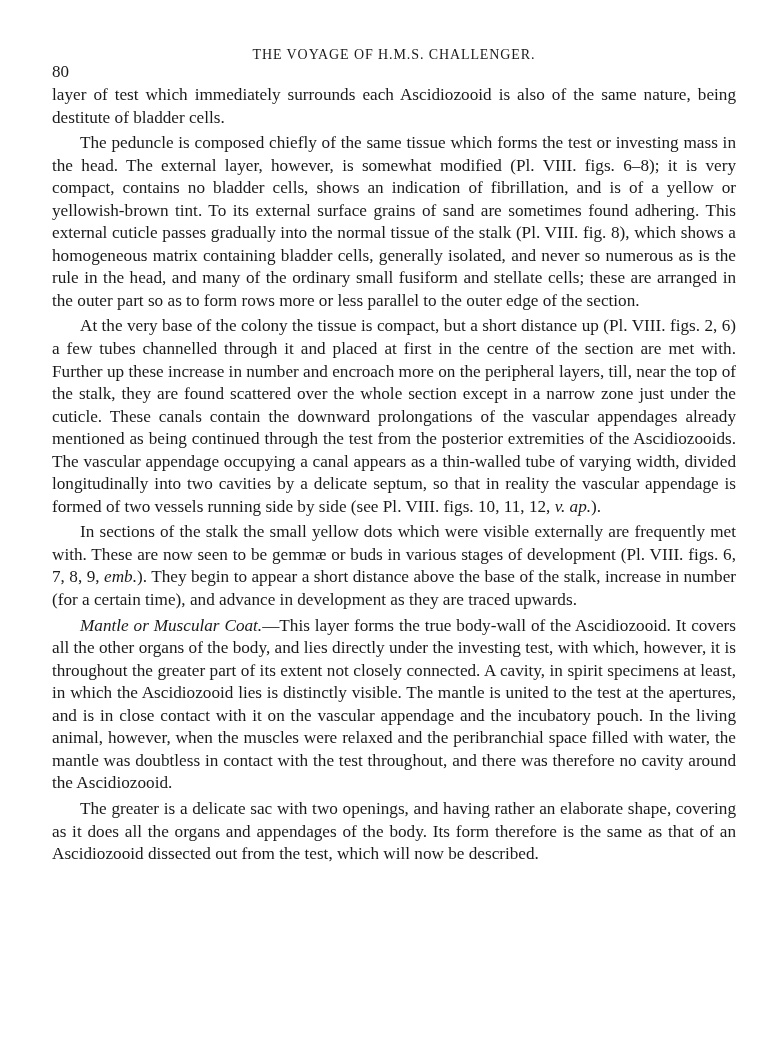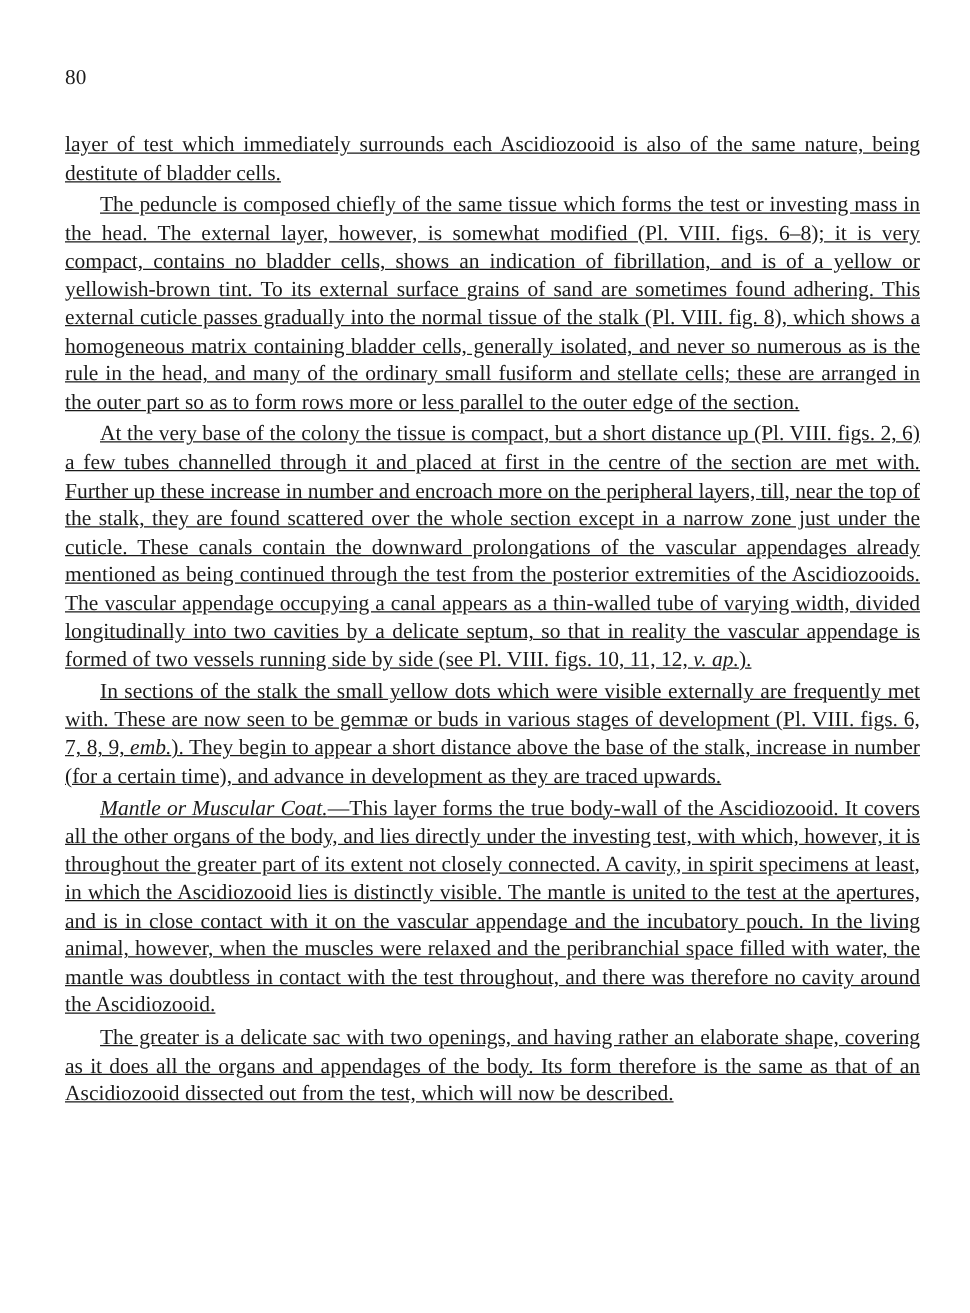--- a/index.html
+++ b/index.html
@@ -1,32 +1,33 @@
 <!DOCTYPE html>
 <html><head>
   <meta charset="utf-8">
   <style>
     html, body { margin: 0; padding: 0; background: #ffffff; }
     body { width: 776px; height: 1050px; position: relative; overflow: hidden; color: #1a1a1a; }
     .page { position: absolute; left: 52px; top: 0; width: 684px; font-family: "Liberation Serif", "DejaVu Serif", serif; }
     .header { position: absolute; top: 46px; left: 0; width: 684px; height: 22px; font-size: 16px; }
-    .page-num { position: absolute; left: 0; top: 6px; font-size: 17px; }
+    .page-num { position: absolute; left: 0; top: 16px; font-size: 17px; }
     .running-title { position: absolute; left: 0; right: 0; top: 1px; text-align: center; font-size: 14px; letter-spacing: 0.9px; }
-    .body-text { position: absolute; top: 105px; left: 0; width: 684px; font-size: 17.2px; line-height: 22.55px; text-align: justify; text-decoration: underline; }
+    .body-text { position: absolute; top: 84px; left: 0; width: 684px; font-size: 17.2px; line-height: 22.55px; text-align: justify; }
     .body-text p { margin: 0; text-indent: 0; }
     .body-text p.indent { text-indent: 28px; }
     .body-text p + p { margin-top: 3px; }
     .ital { font-style: italic; }
   </style>
 </head>
 <body>
 
 <div class="page">
   <div class="header">
     <span class="page-num">80</span>
+    <div class="running-title">THE VOYAGE OF H.M.S. CHALLENGER.</div>
   </div>
 
   <div class="body-text">
     <p>layer of test which immediately surrounds each Ascidiozooid is also of the same nature, being destitute of bladder cells.</p>
 
     <p class="indent">The peduncle is composed chiefly of the same tissue which forms the test or investing mass in the head. The external layer, however, is somewhat modified (Pl. VIII. figs. 6–8); it is very compact, contains no bladder cells, shows an indication of fibrillation, and is of a yellow or yellowish-brown tint. To its external surface grains of sand are sometimes found adhering. This external cuticle passes gradually into the normal tissue of the stalk (Pl. VIII. fig. 8), which shows a homogeneous matrix containing bladder cells, generally isolated, and never so numerous as is the rule in the head, and many of the ordinary small fusiform and stellate cells; these are arranged in the outer part so as to form rows more or less parallel to the outer edge of the section.</p>
 
     <p class="indent"><span>At the very base of the colony the tissue is compact, but a short distance up (Pl. VIII. figs. 2, 6) a few tubes channelled through it and placed at first in the centre of the section are met with. Further up these increase in number and encroach more on the peripheral layers, till, near the top of the stalk, they are found scattered over the whole section except in a narrow zone just under the cuticle. These canals contain the downward prolongations of the vascular appendages already mentioned as being continued through the test from the posterior extremities of the Ascidiozooids. The vascular appendage occupying a canal appears as a thin-walled tube of varying width, divided longitudinally into two cavities by a delicate septum, so that in reality the vascular appendage is formed of two vessels running side by side (see Pl. VIII. figs. 10, 11, 12, </span><span class="ital">v. ap.</span><span>).</span></p>
 
     <p class="indent"><span>In sections of the stalk the small yellow dots which were visible externally are frequently met with. These are now seen to be gemmæ or buds in various stages of development (Pl. VIII. figs. 6, 7, 8, 9, </span><span class="ital">emb.</span><span>). They begin to appear a short distance above the base of the stalk, increase in number (for a certain time), and advance in development as they are traced upwards.</span></p>

